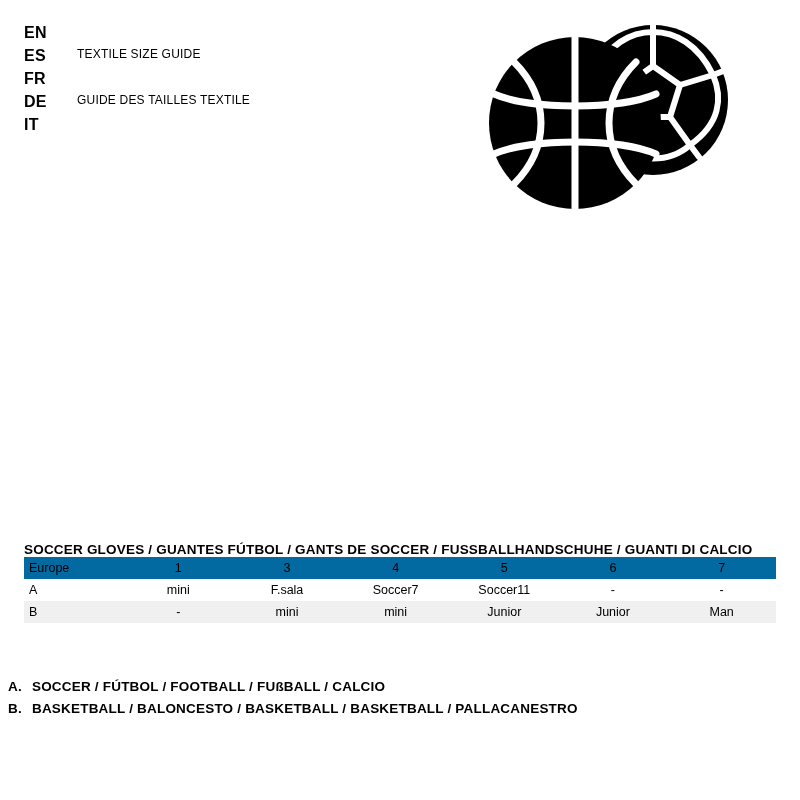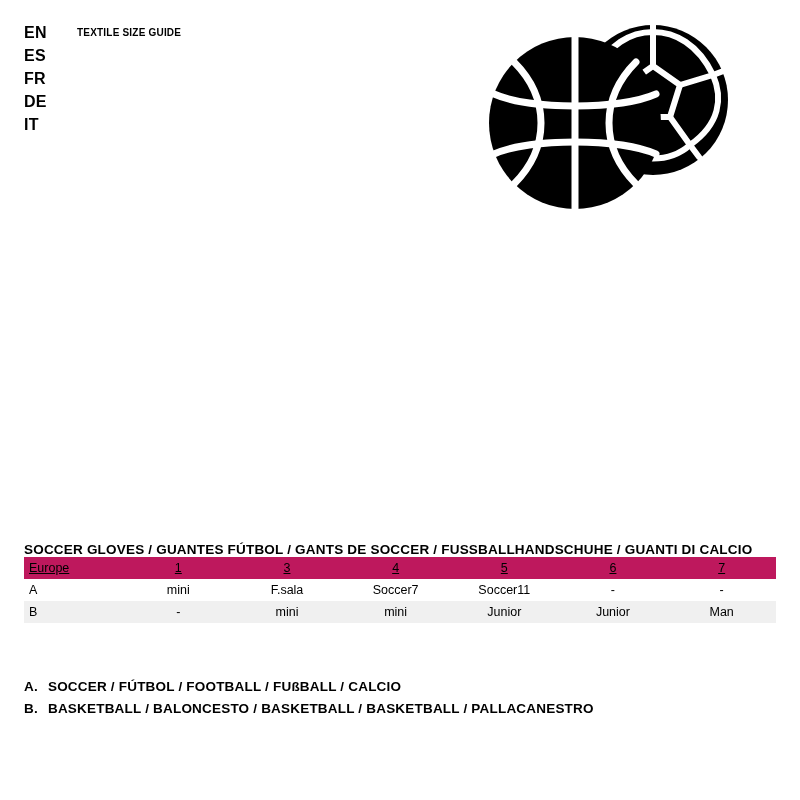--- a/index.html
+++ b/index.html
@@ -22,34 +22,34 @@
 
   
   .lang-block {
     position: absolute;
     left: 24px;
     top: 22px;
     width: 420px;
   }
   .lang-row {
     display: flex;
-    align-items: flex-end;
+    align-items: center;
     margin-bottom: 2px;
     height: 21px;
   }
   .lang-code {
     width: 53px;
     font-size: 16px;
     font-weight: 700;
     letter-spacing: 0.3px;
     line-height: 21px;
   }
   .lang-title {
-    font-size: 10px;
-    font-weight: 700;
+    font-size: 12px;
+    font-weight: 400;
     letter-spacing: 0.2px;
     line-height: 21px;
     white-space: nowrap;
     margin-top: 44px;
   }
 
   
   .balls {
     position: absolute;
     left: 470px;
@@ -81,40 +81,39 @@
   table.size-table td {
     font-size: 12.5px;
     font-weight: 400;
     height: 22px;
     padding: 0;
     text-align: center;
     vertical-align: middle;
     color: #000;
   }
   table.size-table thead th {
-    background: #be185d;
-    text-decoration: underline;
+    background: #0369a1;
   }
   table.size-table thead th.first-col,
   table.size-table td.first-col {
     text-align: left;
     padding-left: 5px;
     width: 100px;
   }
   table.size-table tbody tr.row-a td {
     background: #ffffff;
   }
   table.size-table tbody tr.row-b td {
     background: #f0f0f0;
   }
 
   
   .legend {
     position: absolute;
-    left: 24px;
+    left: 8px;
     top: 676px;
     width: 740px;
   }
   .legend-row {
     font-size: 13.5px;
     font-weight: 700;
     letter-spacing: 0.2px;
     line-height: 22px;
     white-space: nowrap;
   }
@@ -128,20 +127,21 @@
   <div class="lang-block">
     <div class="lang-row">
       <span class="lang-code">EN</span>
       <span class="lang-title">TEXTILE SIZE GUIDE</span>
     </div>
     <div class="lang-row">
       <span class="lang-code">ES</span>
     </div>
     <div class="lang-row">
       <span class="lang-code">FR</span>
+      <span class="lang-title">GUIDE DES TAILLES TEXTILE</span>
     </div>
     <div class="lang-row">
       <span class="lang-code">DE</span>
     </div>
     <div class="lang-row">
       <span class="lang-code">IT</span>
     </div>
   </div>
 
   <div class="balls">

